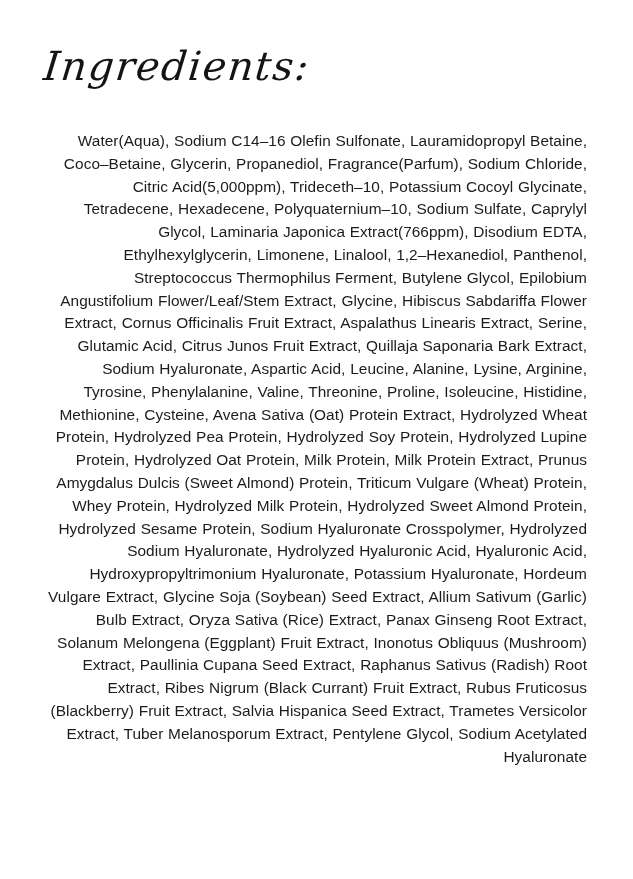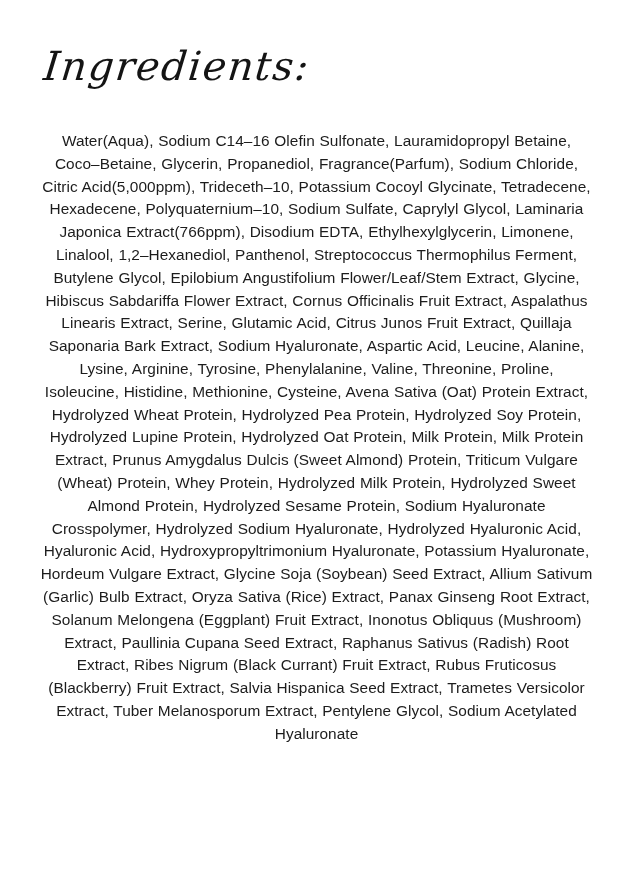--- a/index.html
+++ b/index.html
@@ -30,23 +30,23 @@
     letter-spacing: 1.5px;
     color: #141414;
     margin: 0 0 42px 4px;
     transform: skewX(-6deg);
   }
   .ingredients {
     font-size: 15.4px;
     line-height: 22.8px;
     letter-spacing: 0.05px;
     color: #1c1c1c;
-    text-align: center;
+    text-align: right;
     word-spacing: 0.4px;
-    margin: 0;
+    margin: 6px;
     padding: 0;
     max-width: 558px;
   }
 </style>
 </head>
 <body>
 
 <div class="page">
   <h1 class="heading">Ingredients:</h1>
   <p class="ingredients">Water(Aqua), Sodium C14–16 Olefin Sulfonate, Lauramidopropyl Betaine, Coco–Betaine, Glycerin, Propanediol, Fragrance(Parfum), Sodium Chloride, Citric Acid(5,000ppm), Trideceth–10, Potassium Cocoyl Glycinate, Tetradecene, Hexadecene, Polyquaternium–10, Sodium Sulfate, Caprylyl Glycol, Laminaria Japonica Extract(766ppm), Disodium EDTA, Ethylhexylglycerin, Limonene, Linalool, 1,2–Hexanediol, Panthenol, Streptococcus Thermophilus Ferment, Butylene Glycol, Epilobium Angustifolium Flower/Leaf/Stem Extract, Glycine, Hibiscus Sabdariffa Flower Extract, Cornus Officinalis Fruit Extract, Aspalathus Linearis Extract, Serine, Glutamic Acid, Citrus Junos Fruit Extract, Quillaja Saponaria Bark Extract, Sodium Hyaluronate, Aspartic Acid, Leucine, Alanine, Lysine, Arginine, Tyrosine, Phenylalanine, Valine, Threonine, Proline, Isoleucine, Histidine, Methionine, Cysteine, Avena Sativa (Oat) Protein Extract, Hydrolyzed Wheat Protein, Hydrolyzed Pea Protein, Hydrolyzed Soy Protein, Hydrolyzed Lupine Protein, Hydrolyzed Oat Protein, Milk Protein, Milk Protein Extract, Prunus Amygdalus Dulcis (Sweet Almond) Protein, Triticum Vulgare (Wheat) Protein, Whey Protein, Hydrolyzed Milk Protein, Hydrolyzed Sweet Almond Protein, Hydrolyzed Sesame Protein, Sodium Hyaluronate Crosspolymer, Hydrolyzed Sodium Hyaluronate, Hydrolyzed Hyaluronic Acid, Hyaluronic Acid, Hydroxypropyltrimonium Hyaluronate, Potassium Hyaluronate, Hordeum Vulgare Extract, Glycine Soja (Soybean) Seed Extract, Allium Sativum (Garlic) Bulb Extract, Oryza Sativa (Rice) Extract, Panax Ginseng Root Extract, Solanum Melongena (Eggplant) Fruit Extract, Inonotus Obliquus (Mushroom) Extract, Paullinia Cupana Seed Extract, Raphanus Sativus (Radish) Root Extract, Ribes Nigrum (Black Currant) Fruit Extract, Rubus Fruticosus (Blackberry) Fruit Extract, Salvia Hispanica Seed Extract, Trametes Versicolor Extract, Tuber Melanosporum Extract, Pentylene Glycol, Sodium Acetylated Hyaluronate</p>

